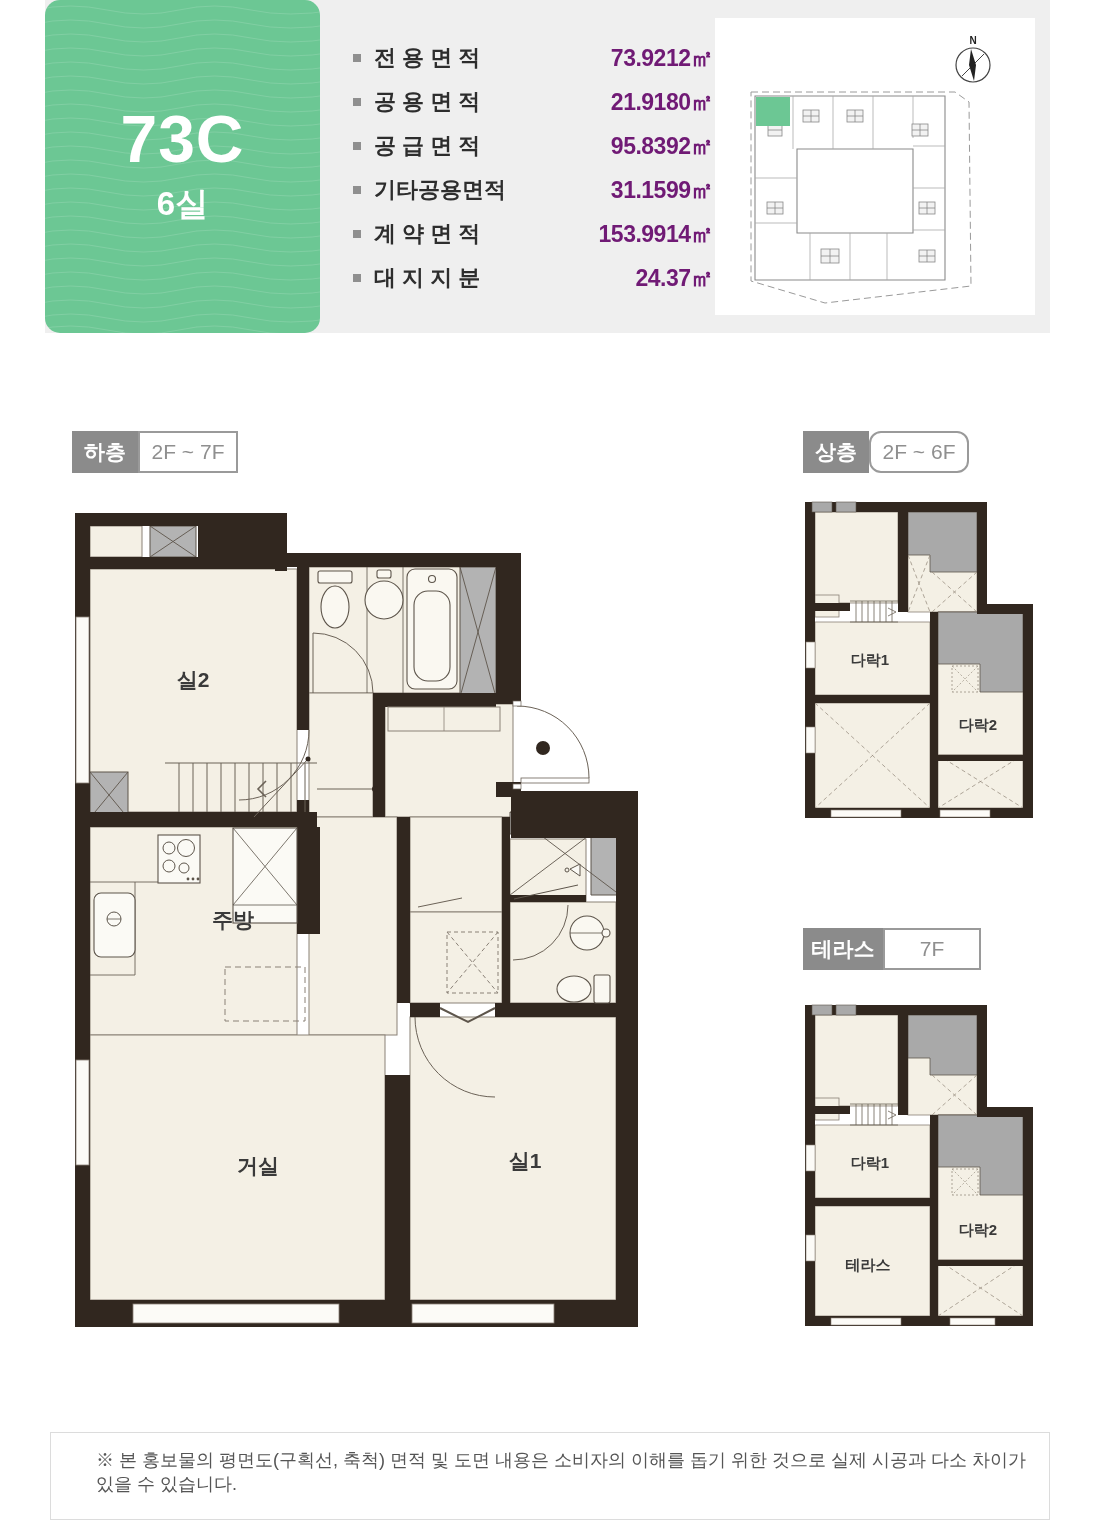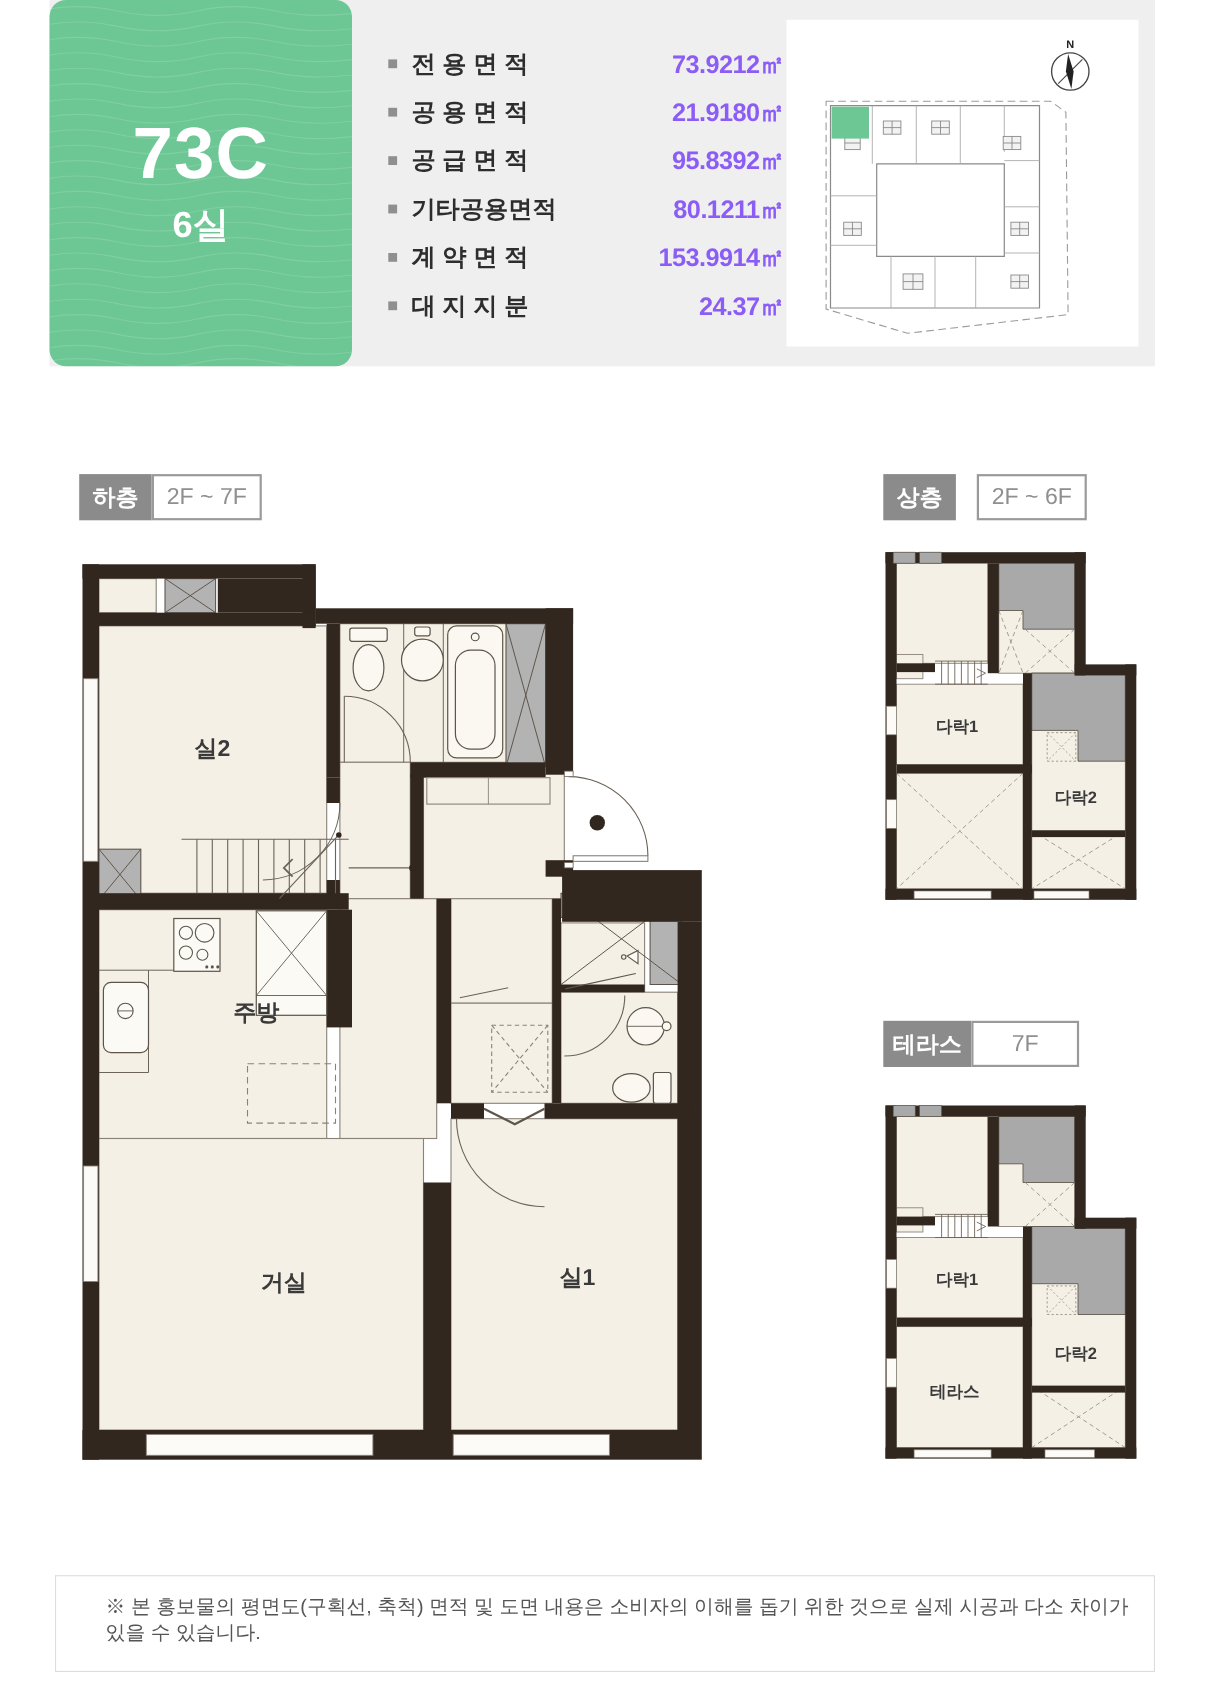--- a/index.html
+++ b/index.html
@@ -9,21 +9,21 @@
   .header{position:absolute;left:45px;top:0;width:1005px;height:333px;background:#efefef;}
   .unit-box{position:absolute;left:0;top:0;width:275px;height:333px;background:#6cc794;
             display:flex;flex-direction:column;align-items:center;justify-content:center;color:#fff;border-radius:15px;}
   .unit-box svg.waves{position:absolute;left:0;top:0;}
   .unit-code{position:relative;font-size:66px;font-weight:bold;letter-spacing:1px;line-height:1;}
   .unit-rooms{position:relative;font-size:33px;margin-top:10px;font-weight:bold;}
   .spec-list{position:absolute;left:308px;top:36px;width:360px;}
   .spec-row{display:flex;align-items:center;height:44px;}
   .spec-bullet{width:8px;height:8px;background:#8f8f8f;margin-right:13px;flex:none;}
   .spec-label{width:160px;font-size:22px;color:#2d2d2d;font-weight:600;white-space:nowrap;}
-  .spec-value{flex:1;text-align:right;font-size:23px;color:#8b5cf6;font-weight:600;letter-spacing:-0.5px;}
+  .spec-value{flex:1;text-align:right;font-size:23px;color:#701a75;font-weight:600;letter-spacing:-0.5px;}
   .siteplan{position:absolute;left:670px;top:18px;width:320px;height:297px;background:#ffffff;}
   
   .badge{position:absolute;display:flex;height:42px;}
   .badge-name{background:#8b8b8b;color:#fff;font-size:21px;font-weight:600;
               display:flex;align-items:center;justify-content:center;}
   .badge-val{background:#fff;border:2px solid #9a9a9a;box-sizing:border-box;color:#8f8f8f;
              font-size:21px;display:flex;align-items:center;justify-content:center;}
   
   .plan{position:absolute;}
   svg text.lbl{font-family:"Liberation Sans",sans-serif;font-size:21px;fill:#3a3a3a;font-weight:600;}
@@ -86,21 +86,21 @@
         <span class="spec-value">21.9180㎡</span>
       </div>
       <div class="spec-row">
         <span class="spec-bullet"></span>
         <span class="spec-label">공 급 면 적</span>
         <span class="spec-value">95.8392㎡</span>
       </div>
       <div class="spec-row">
         <span class="spec-bullet"></span>
         <span class="spec-label">기타공용면적</span>
-        <span class="spec-value">80.1211㎡</span>
+        <span class="spec-value">31.1599㎡</span>
       </div>
       <div class="spec-row">
         <span class="spec-bullet"></span>
         <span class="spec-label">계 약 면 적</span>
         <span class="spec-value">153.9914㎡</span>
       </div>
       <div class="spec-row">
         <span class="spec-bullet"></span>
         <span class="spec-label">대 지 지 분</span>
         <span class="spec-value">24.37㎡</span>
@@ -180,23 +180,23 @@
 
         <rect x="41" y="79" width="34" height="29" fill="#6cc794"></rect>
       </svg>
     </div>
   </div>
 
   <div class="badge" style="left:72px;top:431px;">
     <div class="badge-name" style="width:66px;">하층</div>
     <div class="badge-val" style="width:100px;">2F ~ 7F</div>
   </div>
-  <div class="badge" style="left:803px;top:431px;gap:19px;">
+  <div class="badge" style="left:803px;top:431px;">
     <div class="badge-name" style="width:66px;">상층</div>
-    <div class="badge-val" style="width:100px;">2F ~ 6F</div>
+    <div class="badge-val" style="width:100px;border-radius:12px;">2F ~ 6F</div>
   </div>
   <div class="badge" style="left:803px;top:928px;">
     <div class="badge-name" style="width:80px;">테라스</div>
     <div class="badge-val" style="width:98px;">7F</div>
   </div>
 
   <div class="plan" style="left:70px;top:505px;">
     <svg width="580" height="830" viewBox="0 0 580 830">
 
       <g fill="#f4f0e5" stroke="#8a8177" stroke-width="1">

